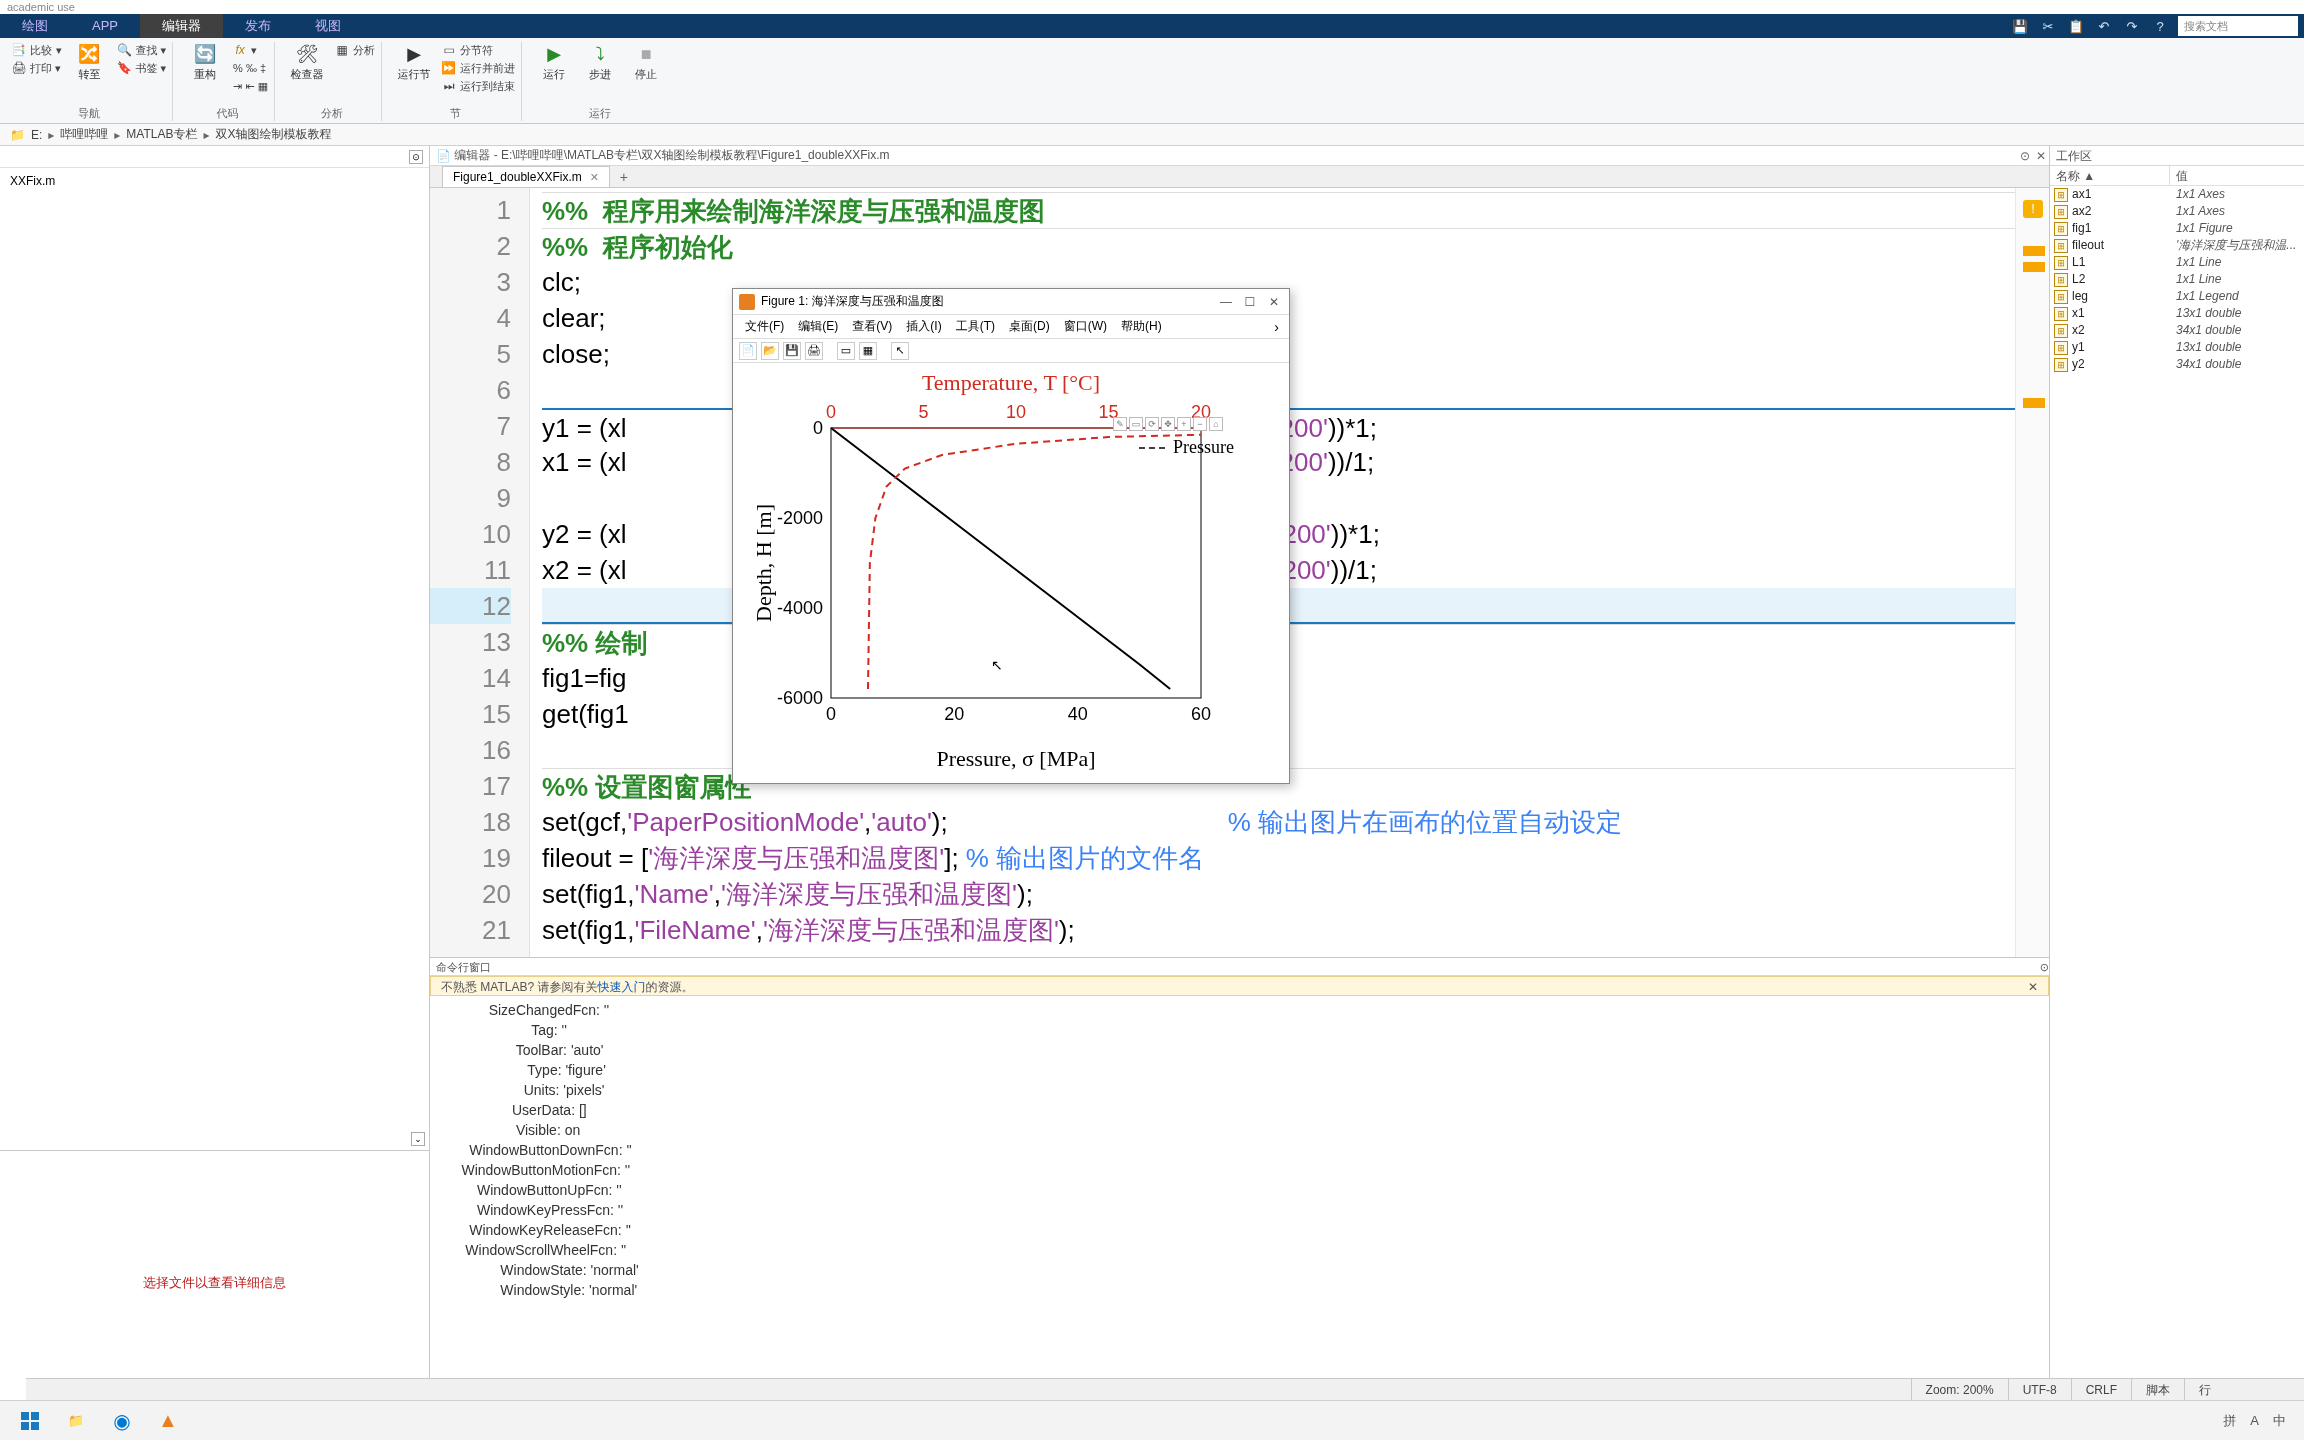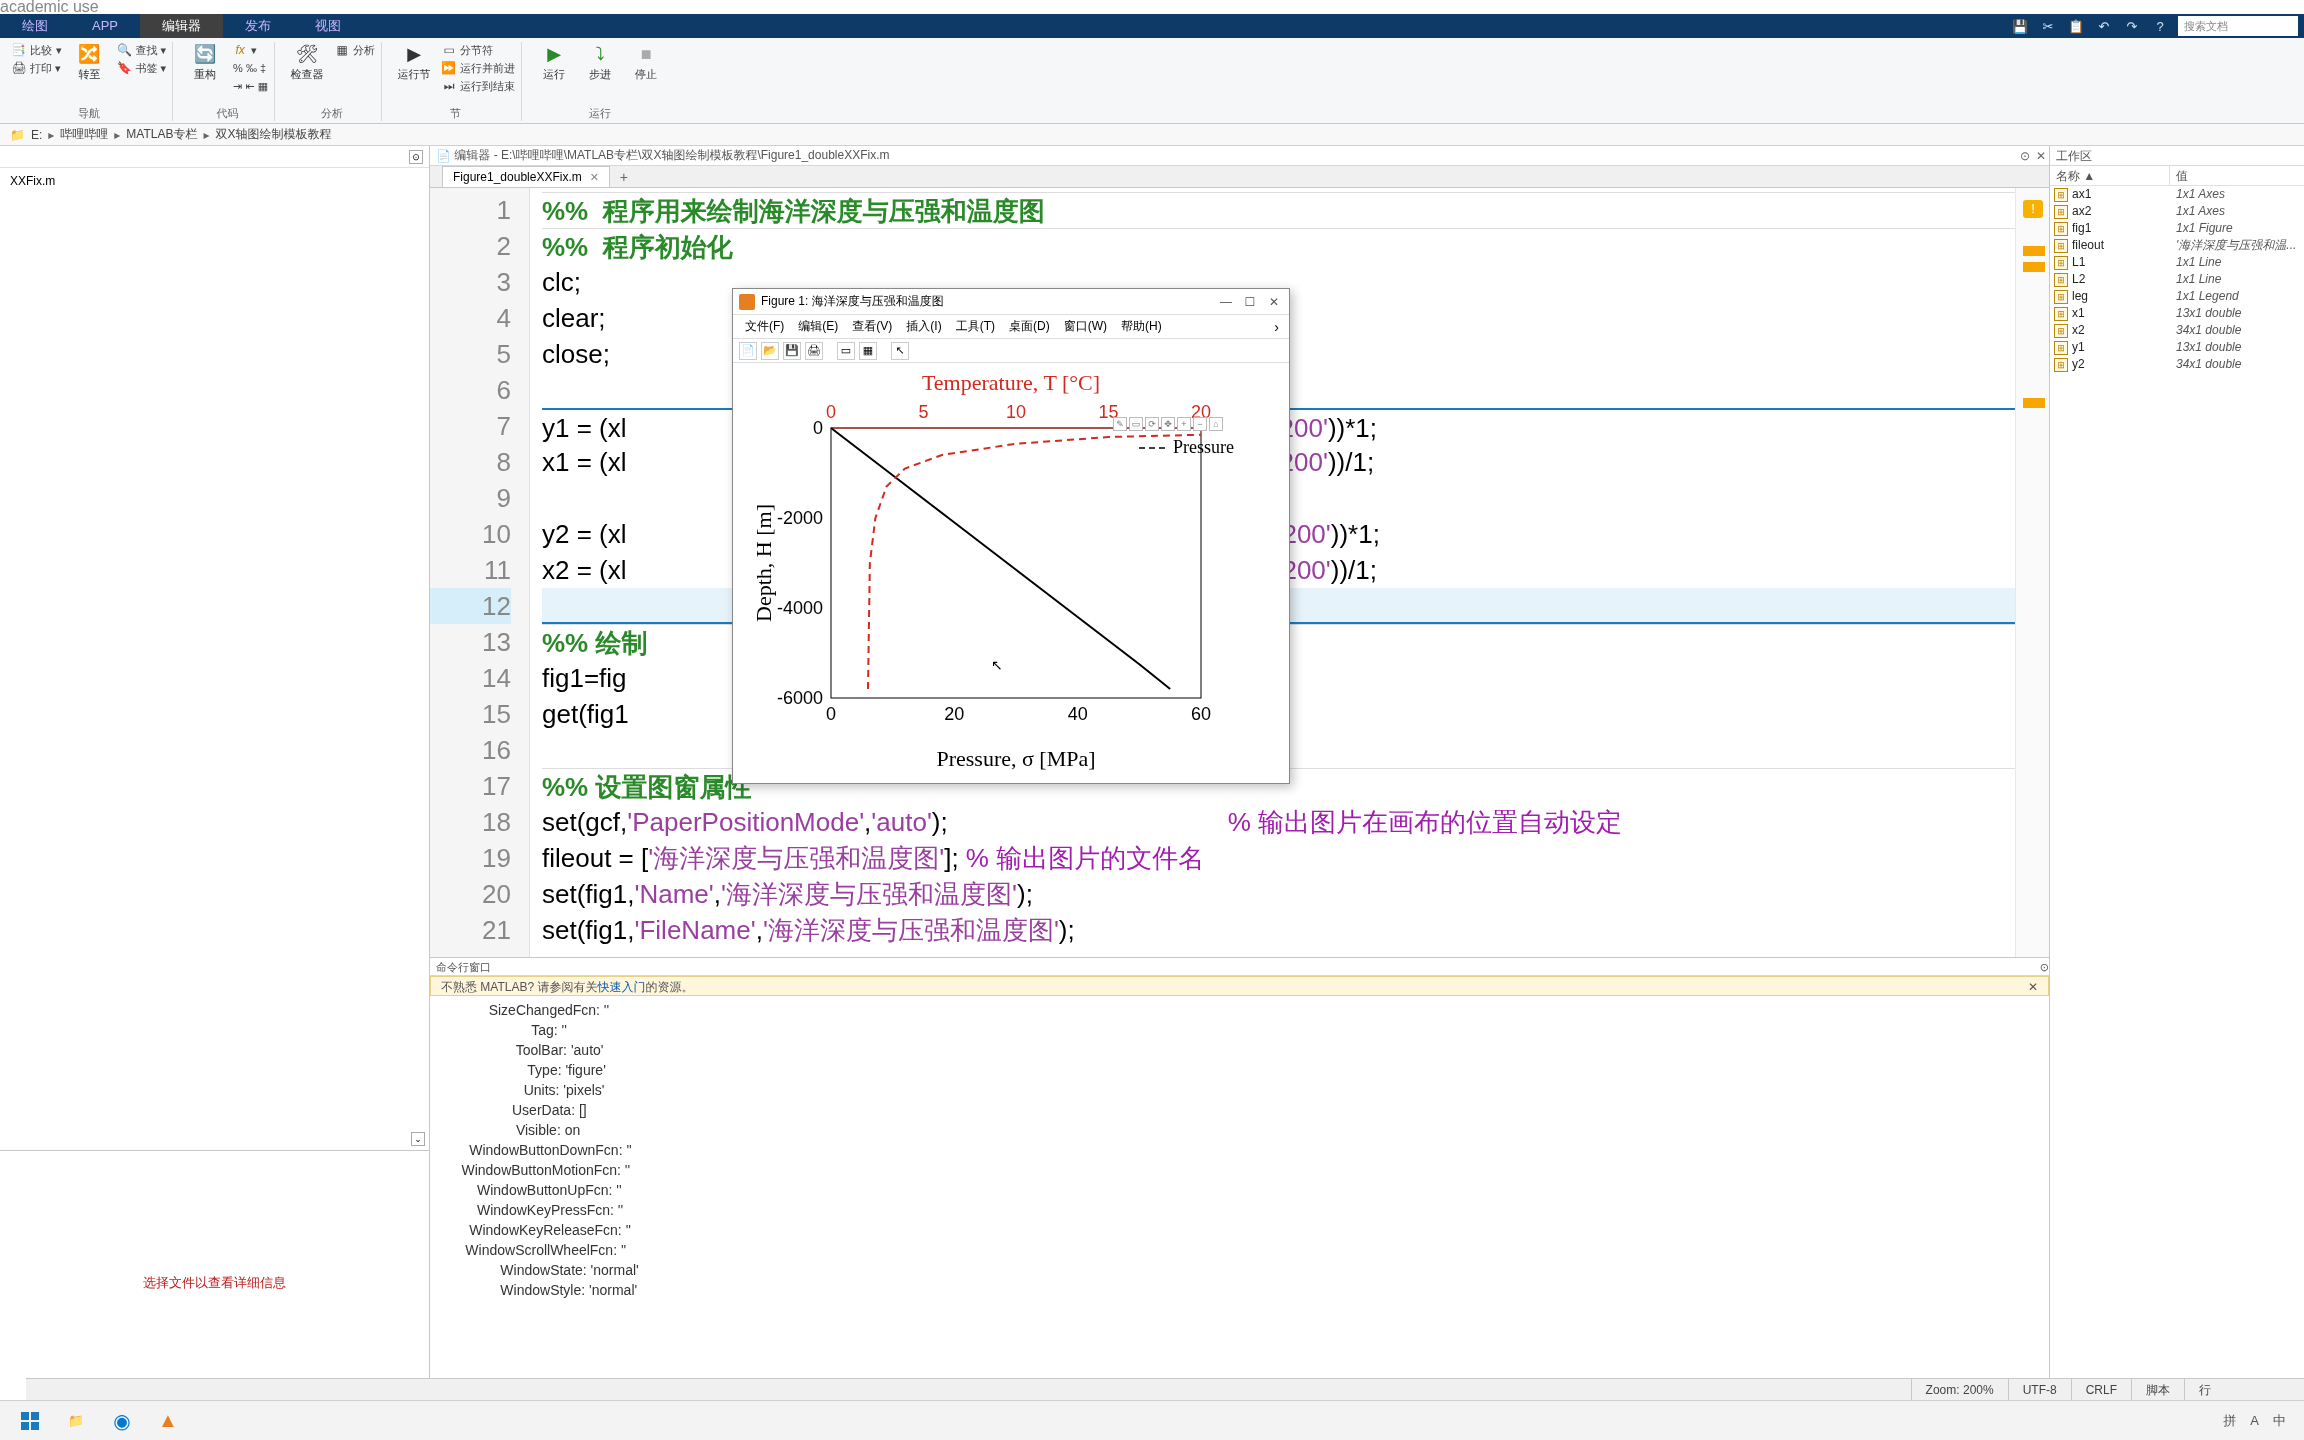--- a/index.html
+++ b/index.html
@@ -1,19 +1,19 @@
 <!DOCTYPE html>
 <html><head>
 <meta charset="utf-8">
 <style>
 * { margin:0; padding:0; box-sizing:border-box; font-family:'Microsoft YaHei',Arial,sans-serif; }
 body { width:2304px; height:1440px; background:#f0f0f0; overflow:hidden; font-size:13px; }
 
 
-.titlebar { height:14px; background:#fff; color:#888; font-size:16px; padding-left:0; line-height:14px; }
+.titlebar { height:14px; background:#fff; color:#888; font-size:11px; padding-left:7px; line-height:14px; }
 
 
 .rtabs { height:24px; background:#0d3a66; display:flex; align-items:stretch; color:#fff; }
 .rtabs .tab { padding:0 22px; line-height:24px; font-size:13px; cursor:pointer; }
 .rtabs .tab.dim { color:#c4b5fd; }
 .rtabs .tab.active { background:#404040; }
 .rtabs .spacer { flex:1; }
 .rtabs .right { display:flex; align-items:center; gap:8px; padding-right:6px; }
 .ticon { width:20px; height:20px; display:inline-flex; align-items:center; justify-content:center; color:#cfe0ef; font-size:13px; }
 .search-doc { width:120px; height:20px; background:#fff; color:#888; font-size:11px; padding:0 6px; line-height:20px; }
@@ -62,21 +62,21 @@
 .gutter .ln { height:36px; }
 .gutter .ln.cur { background:#d6eef9; }
 .code { flex:1; font-family:'Consolas',monospace; font-size:26px; line-height:36px; padding-top:4px; padding-left:12px; position:relative; }
 .code .cl { height:36px; white-space:pre; }
 .code .cl.sec { border-top:1px solid #ddd; }
 .code .cl.cur { background:#e7f3fb; }
 .code .cur-border-top { border-top:2px solid #1a7abf; }
 .code .cur-border-bottom { border-bottom:2px solid #1a7abf; }
 .c-sec { color:#2a8a2a; font-weight:bold; }
 .c-str { color:#9a3fa0; }
-.c-cmt { color:#a21caf; }
+.c-cmt { color:#3b82f6; }
 .rmargin { width:34px; background:#fafafa; border-left:1px solid #e8e8e8; position:relative; }
 .warn { position:absolute; right:6px; width:20px; height:18px; background:#f7b100; border-radius:3px; color:#fff; font-size:13px; text-align:center; line-height:18px; }
 .warn1 { top:12px; }
 .om { position:absolute; right:4px; width:22px; height:10px; background:#f7a500; }
 
 
 .cmdtitle { height:18px; background:#fff; border-bottom:1px solid #d8d8d8; font-size:11px; color:#555; padding-left:6px; line-height:18px; display:flex; }
 .cmdtitle .gap { flex:1; }
 .banner { height:20px; background:#fff6dc; border:1px solid #e6d08a; font-size:12px; color:#555; padding:0 10px; line-height:20px; display:flex;text-align:center; }
 .banner .lnk { color:#0a5ab5; cursor:pointer; }

